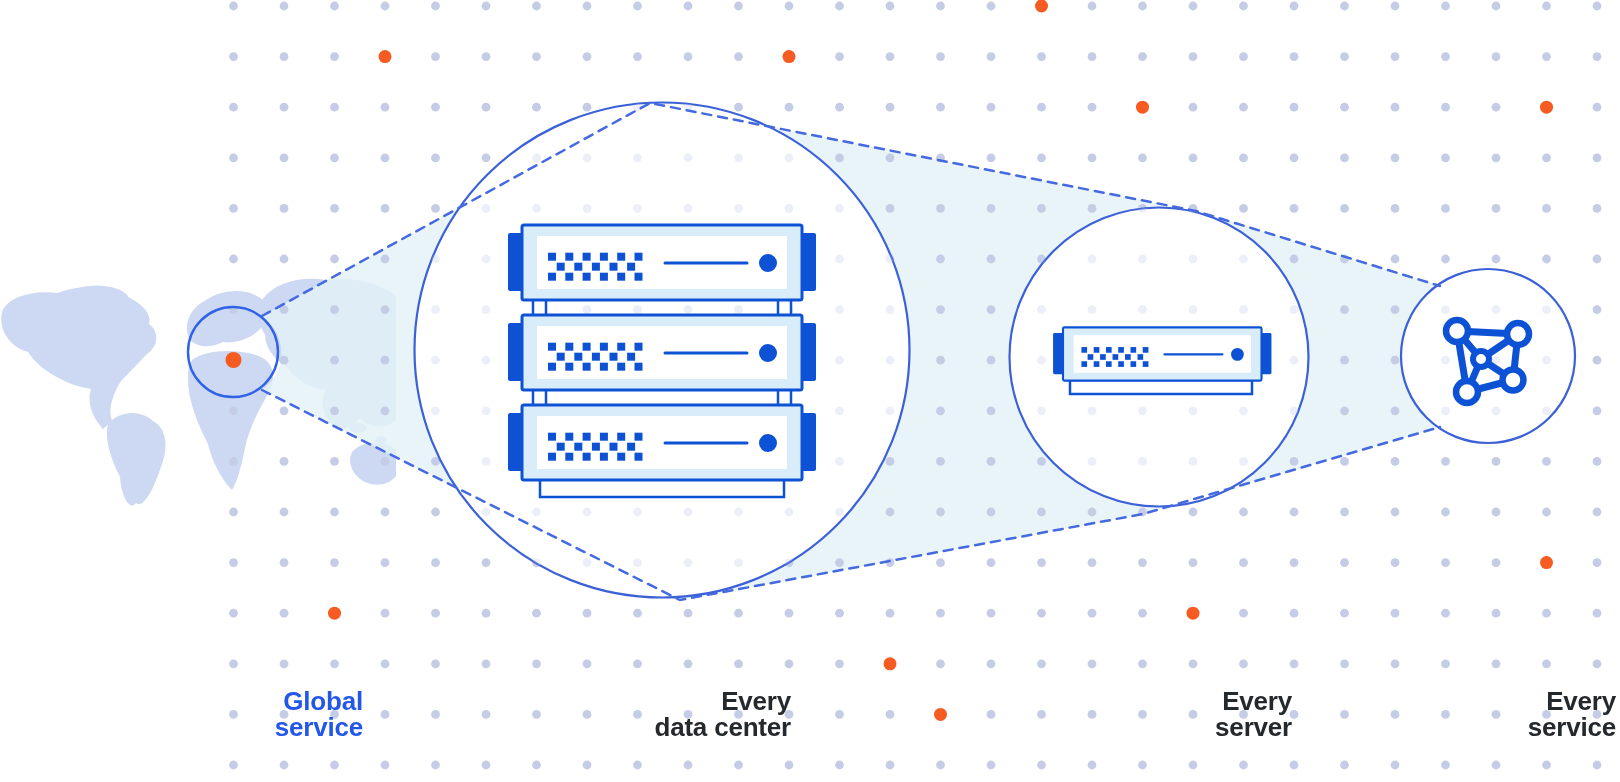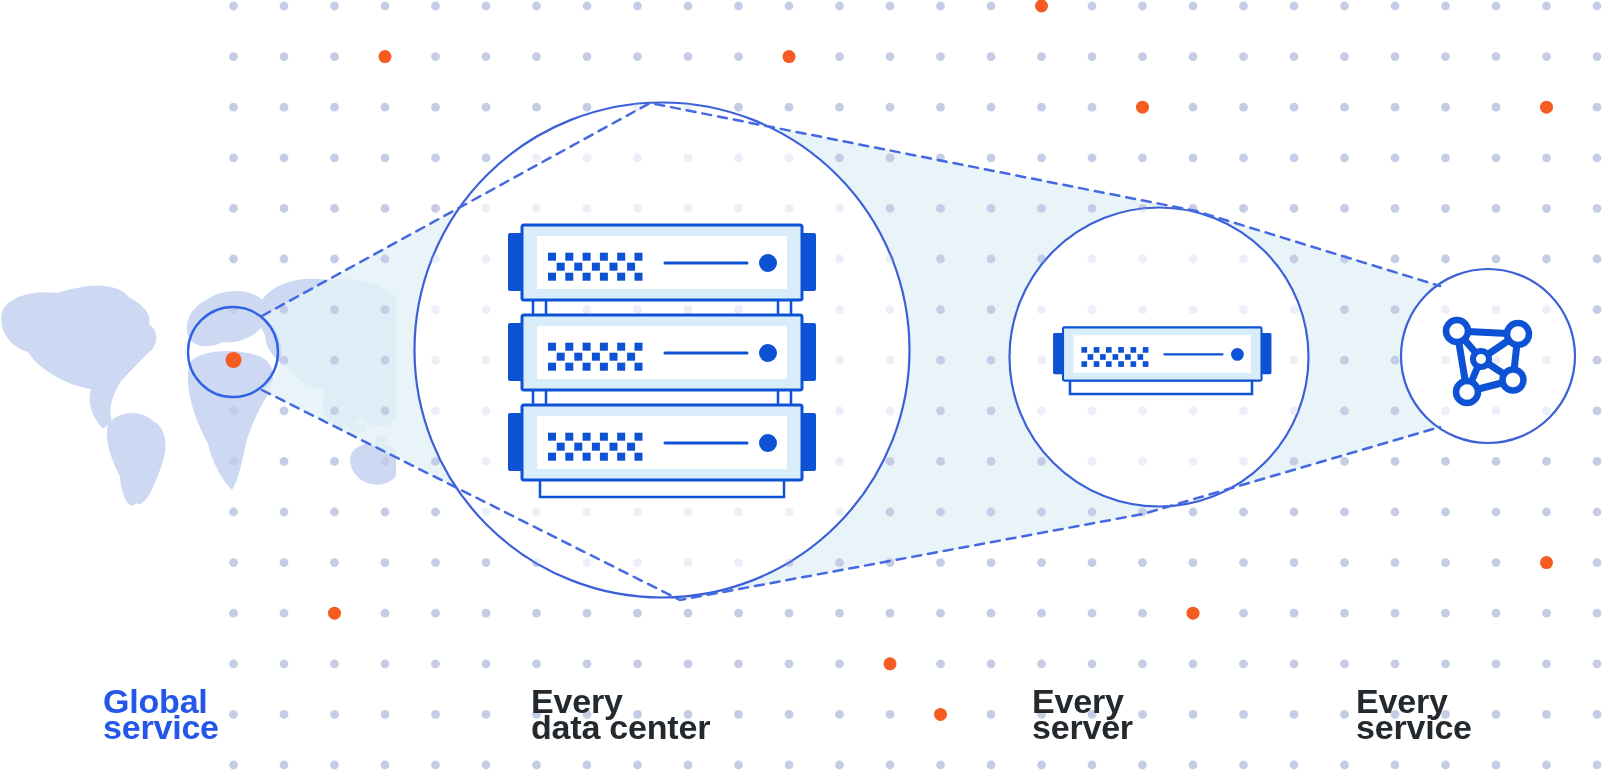--- a/index.html
+++ b/index.html
@@ -32,22 +32,22 @@
   .srv-inner{fill:#ffffff;}
   .srv-sq{fill:var(--deep-blue);}
   .srv-line{stroke:var(--deep-blue);stroke-width:3;stroke-linecap:round;}
   .srv-led{fill:var(--deep-blue);}
   .srv-joint{fill:#ffffff;stroke:var(--deep-blue);stroke-width:2.5;}
   .srv-base{fill:#ffffff;stroke:var(--deep-blue);stroke-width:2.5;}
 
   .mesh-edge{stroke:var(--deep-blue);stroke-width:7;stroke-linecap:round;fill:none;}
   .mesh-node{fill:#ffffff;stroke:var(--deep-blue);}
 
-  .caption{position:absolute;width:260px;text-align:left;font-weight:bold;
-           font-size:34px;line-height:26px;letter-spacing:-0.2px;color:var(--label-dark);}
+  .caption{position:absolute;width:260px;text-align:right;font-weight:bold;
+           font-size:26px;line-height:26px;letter-spacing:-0.2px;color:var(--label-dark);}
   .caption.blue{color:var(--label-blue);}
 </style>
 </head>
 <body>
 
 <div class="stage">
 <svg width="1620" height="782" viewBox="0 0 1620 782">
   <defs>
     <clipPath id="circlesClip">
       <circle cx="662" cy="350" r="247.5"></circle>

